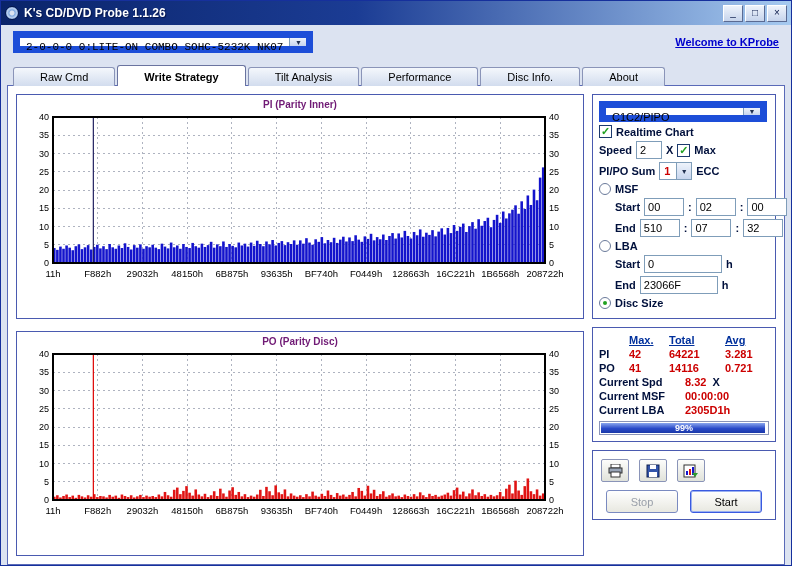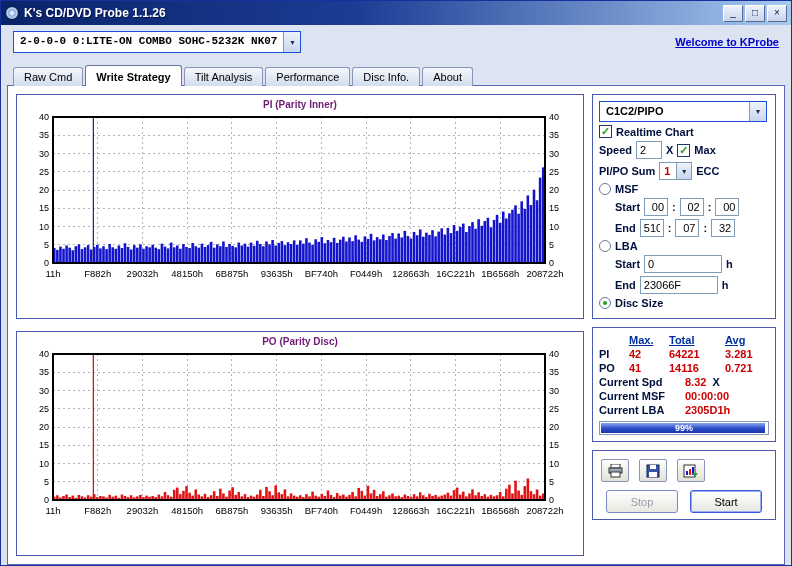--- a/index.html
+++ b/index.html
@@ -9,46 +9,46 @@
 
   
   .titlebar { height:24px; flex:0 0 24px; background:linear-gradient(90deg,#0a246a 0%,#1b3c94 45%,#a6caf0 100%); display:flex; align-items:center; padding:0 4px; gap:5px; }
   .app-icon { width:14px; height:14px; border-radius:50%; background:radial-gradient(circle at 50% 50%, #dce3f1 0 2px, #7fa8e0 3px, #c0d4f0 5px, #4a78c8 7px); border:1px solid #06174a; flex:0 0 14px; }
   .title-text { color:#fff; font-weight:bold; font-size:12px; flex:1; text-shadow:1px 1px 1px #00124a; white-space:nowrap; overflow:hidden; }
   .caption-buttons { display:flex; gap:2px; }
   .cap { width:20px; height:17px; background:linear-gradient(#eef3fb,#c6d4ec); border:1px solid; border-color:#ffffff #5a6a92 #5a6a92 #ffffff; font-size:10px; line-height:14px; text-align:center; color:#0a1a4a; font-family:inherit; cursor:default; }
 
   
   .toolbar { height:34px; flex:0 0 34px; display:flex; align-items:center; padding:0 12px; }
-  .combo { display:flex; height:22px; border:1px solid #1d4ed8; background:#fff; align-items:stretch; cursor:default;font-weight:bold; }
+  .combo { display:flex; height:22px; border:7px solid #1d4ed8; background:#fff; align-items:stretch; cursor:default; }
   .combo-text { padding:3px 6px 0 6px; font-family:"Liberation Mono","DejaVu Sans Mono",monospace; font-size:11px; white-space:nowrap; }
   .combo-btn { width:17px; background:linear-gradient(#eef3fb,#c8d6ee); border-left:1px solid #7f9db9; font-size:7px; color:#203050; display:flex; align-items:center; justify-content:center; }
   .link { margin-left:auto; color:#0000cc; font-weight:bold; text-decoration:underline; cursor:pointer; }
 
   
   .tabstrip { height:26px; flex:0 0 26px; display:flex; align-items:flex-end; padding:0 8px 0 12px; gap:2px; position:relative; z-index:2; }
-  .tab { padding:3px 10px 3px; background:linear-gradient(#f4f7fc,#d2dcee); border:1px solid #8a94b8; border-bottom:none; border-radius:3px 3px 0 0; position:relative; top:1px; cursor:default; white-space:nowrap; }
+  .tab { padding:3px 26px 3px; background:linear-gradient(#f4f7fc,#d2dcee); border:1px solid #8a94b8; border-bottom:none; border-radius:3px 3px 0 0; position:relative; top:1px; cursor:default; white-space:nowrap; }
   .tab.active { background:#fff; font-weight:bold; padding-top:5px; border-color:#6a74a0; z-index:3; }
 
   
   .mainframe { flex:1 1 auto; margin:0 6px; background:#fff; border:1px solid #5a6ab8; display:flex; padding:8px; gap:8px; min-height:0; position:relative; z-index:1; }
   .charts-col { flex:1 1 auto; display:flex; flex-direction:column; gap:12px; min-width:0; }
   .chart-panel { flex:1 1 50%; border:1px solid #4a5ab0; padding:2px 4px; display:flex; flex-direction:column; align-items:center; background:#fff; }
   .chart-title { color:#701a75; font-weight:bold; font-size:10px; padding:2px 0 1px; }
   svg.chart { display:block; }
   svg.chart text { font-family:"Liberation Sans",sans-serif; fill:#000; }
 
   
   .ctrl-col { flex:0 0 184px; width:184px; display:flex; flex-direction:column; gap:8px; }
   .groupbox { border:1px solid #4a5ab0; padding:6px; background:#fff; }
   .lbl { font-weight:bold; color:#00103c; white-space:nowrap; }
   .row { display:flex; align-items:center; gap:4px; margin:3px 0; }
   .indent { margin-left:16px; }
   .input { border:1px solid #7f9db9; background:#fff; height:18px; font:inherit; padding:0 3px; }
-  .in-msf { width:24px;text-align:right; }
+  .in-msf { width:40px; }
   .in-lba { width:78px; }
   .in-speed { width:26px; }
   .mini-combo { display:flex; height:18px; border:1px solid #7f9db9; background:#fff; align-items:stretch; }
   .mini-combo .val { padding:2px 4px 0 4px; min-width:16px; }
   .mini-combo .combo-btn { width:15px; }
   .wide-combo { width:168px; height:21px; }
   .wide-combo .combo-text { font-family:inherit; padding-top:3px; flex:1; }
   .cb { width:13px; height:13px; border:1px solid #1c3a6e; background:#fff; font-size:11px; line-height:11px; text-align:center; color:#21a121; font-weight:bold; flex:0 0 13px; }
   .radio { width:12px; height:12px; border-radius:50%; border:1px solid #6a7a9a; background:#fff; flex:0 0 12px; position:relative; }
   .radio.sel::after { content:""; position:absolute; left:3px; top:3px; width:4px; height:4px; border-radius:50%; background:#21a121; }

